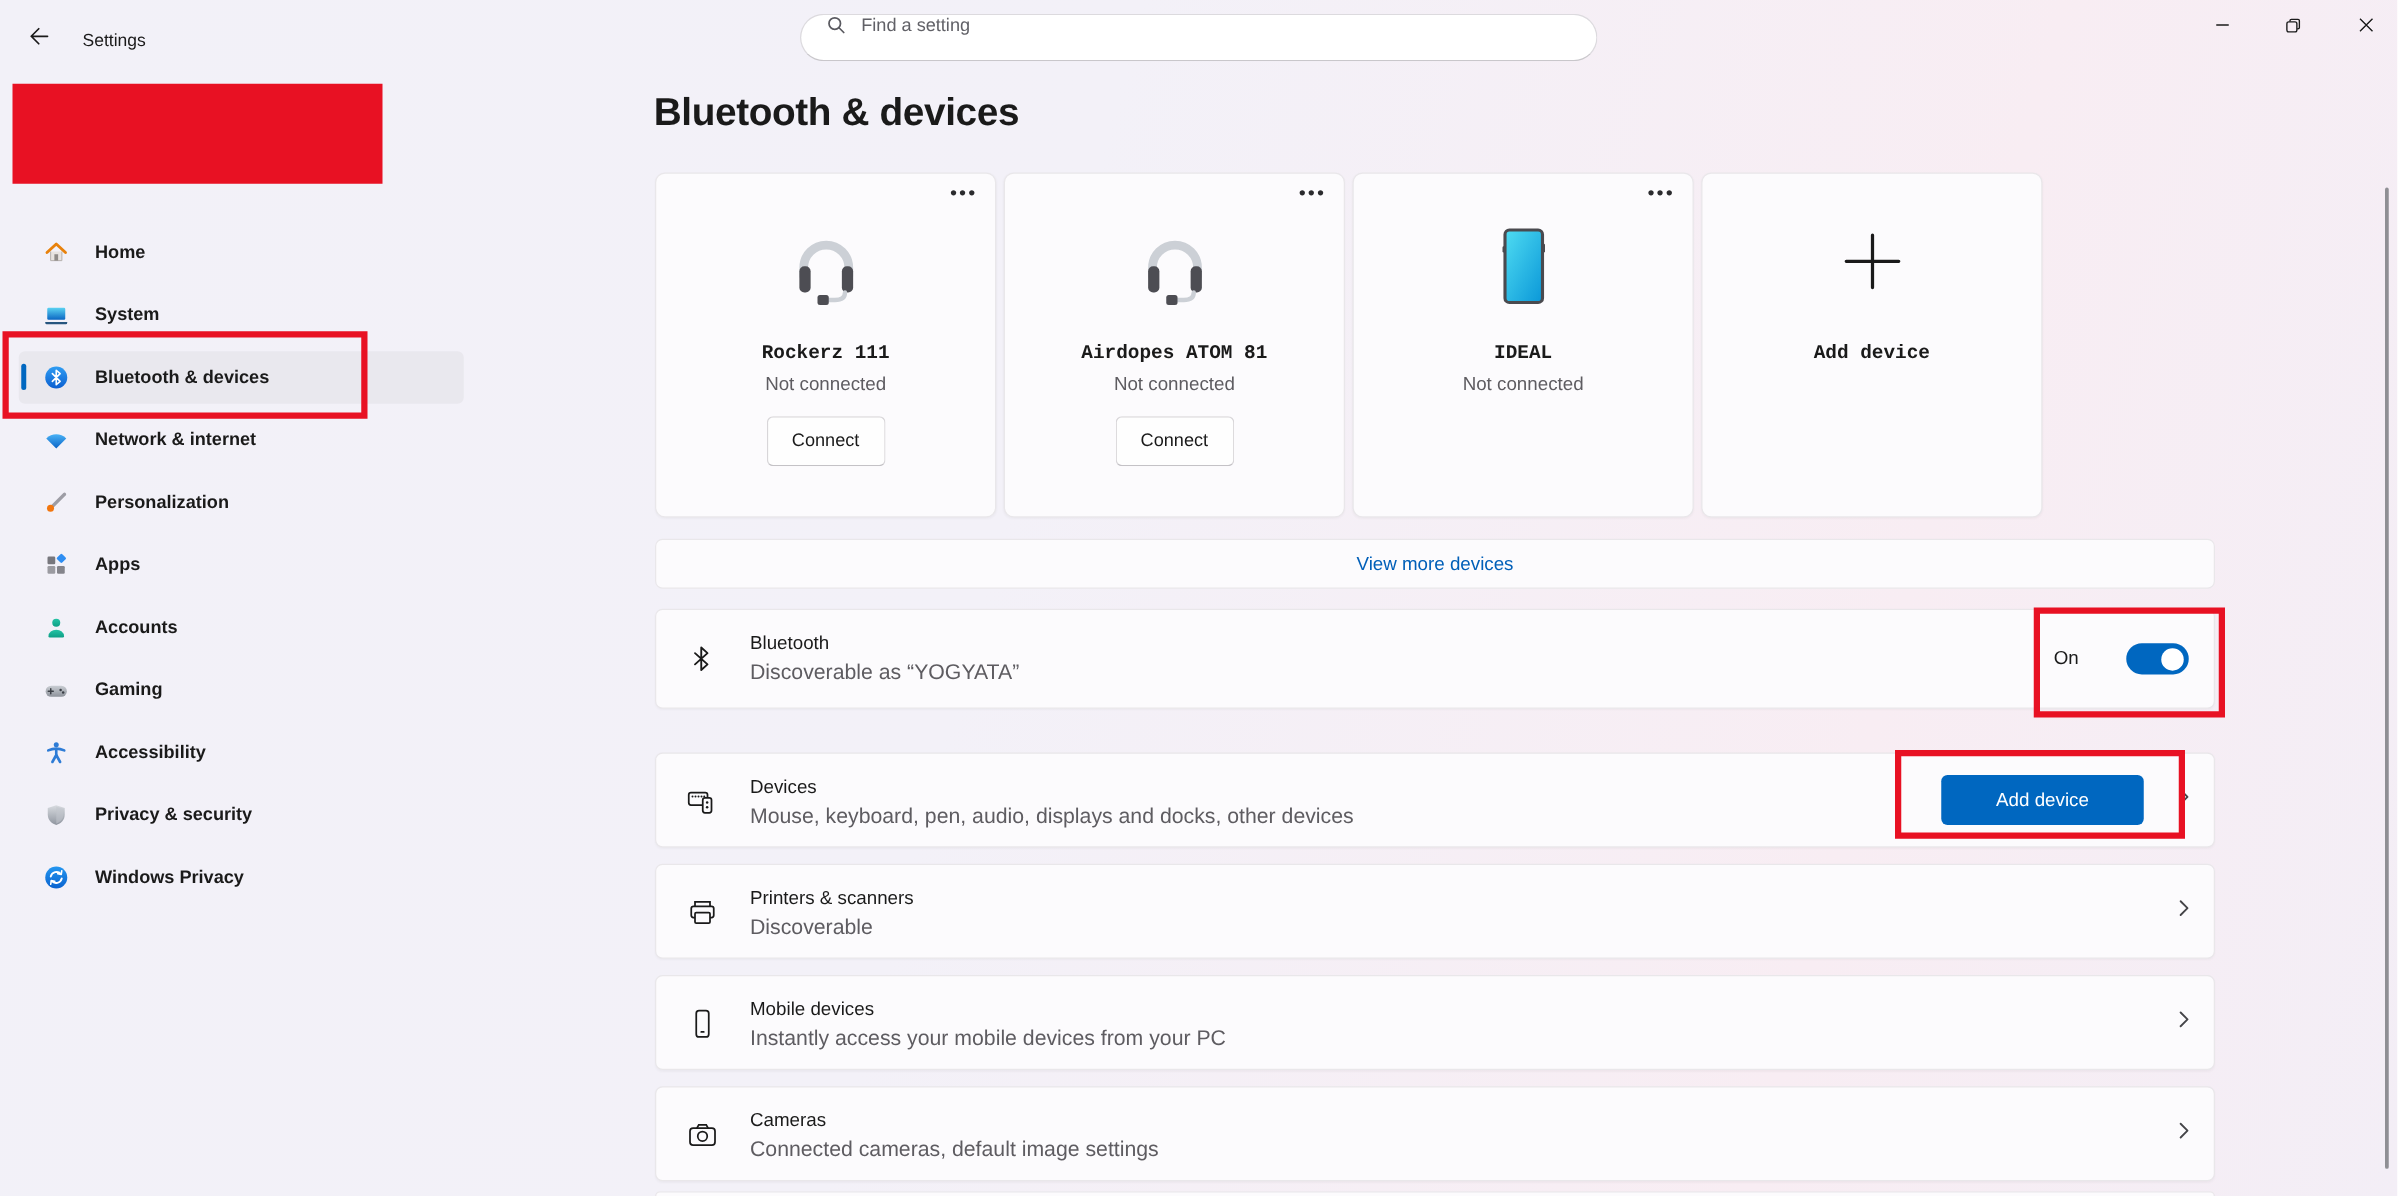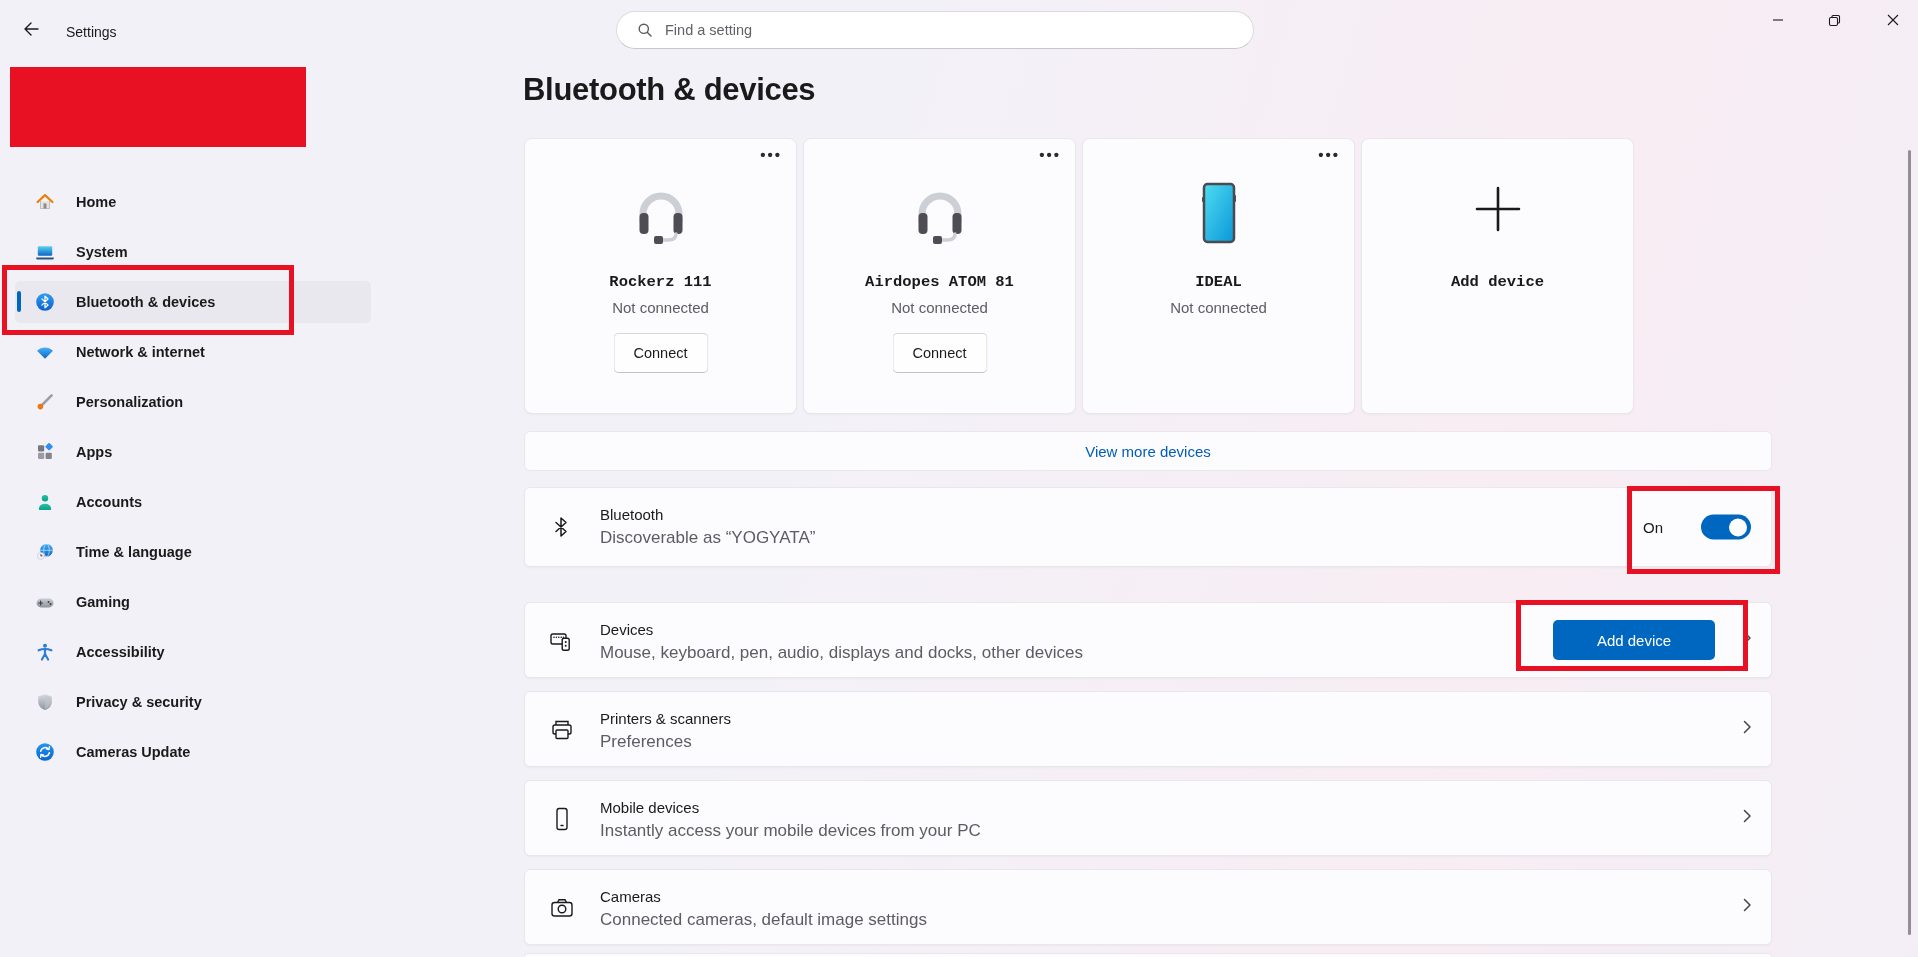--- a/index.html
+++ b/index.html
@@ -5,23 +5,23 @@
   html,body{margin:0;padding:0;}
   #app{
     position:relative;width:1918px;height:957px;overflow:hidden;
     font-family:"Liberation Sans",sans-serif;color:#1a1a1a;
     background:linear-gradient(105deg,#f2f1f8 0%,#f3f1f8 42%,#f8edf3 76%,#f3eef6 100%);
   }
   
   .back-btn{position:absolute;left:14px;top:14px;width:34px;height:34px;border-radius:5px;
     display:flex;align-items:center;justify-content:center;cursor:pointer;}
   .app-title{position:absolute;left:66px;top:24px;font-size:14px;}
-  .search-pill{position:absolute;left:616px;top:11px;width:638px;height:38px;background:#ffffff;
+  .search-pill{position:absolute;left:640px;top:11px;width:638px;height:38px;background:#ffffff;
     border:1px solid #dcdade;border-bottom-color:#c9c7cb;border-radius:19px;
-    display:flex;align-items:center;padding:14px 14px;box-sizing:border-box;}
+    display:flex;align-items:flex-start;padding:0 14px;box-sizing:border-box;}
   .search-pill svg{flex:0 0 auto;margin:0 10px 0 6px;}
   .search-pill input{border:none;outline:none;background:transparent;font-family:"Liberation Sans",sans-serif;
     font-size:14.5px;color:#424247;width:100%;}
   .search-pill input::placeholder{color:#616167;opacity:1;}
   .win-btn{position:absolute;top:0;height:40px;width:46px;display:flex;align-items:center;justify-content:center;cursor:pointer;}
   
   .sidebar{position:absolute;left:15px;top:181px;width:356px;}
   .side-item{position:relative;height:42px;margin-bottom:8px;border-radius:5px;display:flex;align-items:center;
     padding-left:20px;cursor:pointer;font-weight:bold;}
   .side-item .ic{width:20px;height:20px;margin-right:21px;flex:0 0 auto;}
@@ -215,32 +215,20 @@
     <div class="side-item">
       <span class="ic">
         <svg width="20" height="20" viewBox="0 0 20 20">
             <circle cx="10" cy="6.2" r="3.2" fill="url(#gacc)"></circle>
             <path d="M3.8 16.9 A6.2 5.1 0 0 1 16.2 16.9 Q16.2 17.9 15.2 17.9 H4.8 Q3.8 17.9 3.8 16.9 Z" fill="url(#gacc)"></path>
           </svg>
       </span>
       <span class="lbl">Accounts</span>
     </div>
 
-    <div class="side-item">
-      <span class="ic">
-        <svg width="20" height="20" viewBox="0 0 20 20">
-            <circle cx="11.5" cy="8.3" r="6.3" fill="url(#gtime)"></circle>
-            <ellipse cx="11.5" cy="8.3" rx="2.8" ry="6.3" fill="none" stroke="#cfe9ff" stroke-width=".7"></ellipse>
-            <line x1="5.2" y1="8.3" x2="17.8" y2="8.3" stroke="#cfe9ff" stroke-width=".7"></line>
-            <circle cx="5.9" cy="13.9" r="3.5" fill="#eef0f4" stroke="#c3c6cc" stroke-width=".6"></circle>
-            <path d="M5.9 12.2 V13.9 H7.4" fill="none" stroke="#30343c" stroke-width=".9"></path>
-          </svg>
-      </span>
-      <span class="lbl">Time &amp; language</span>
-    </div>
 
     <div class="side-item">
       <span class="ic">
         <svg width="20" height="20" viewBox="0 0 20 20">
             <rect x="1.5" y="6.6" width="17" height="8.8" rx="4.4" fill="url(#ggame)"></rect>
             <path d="M5.6 9 V13 M3.6 11 H7.6" stroke="#3c4047" stroke-width="1.2" stroke-linecap="round"></path>
             <circle cx="13.5" cy="10" r="1" fill="#3c4047"></circle>
             <circle cx="15.5" cy="12" r="1" fill="#3c4047"></circle>
           </svg>
       </span>
@@ -272,21 +260,21 @@
     <div class="side-item">
       <span class="ic">
         <svg width="20" height="20" viewBox="0 0 20 20">
             <circle cx="10" cy="10" r="8.8" fill="url(#gupd)"></circle>
             <path d="M5.6 9.2 A4.7 4.7 0 0 1 13.7 7.2" fill="none" stroke="#fff" stroke-width="1.5" stroke-linecap="round"></path>
             <path d="M14.4 4.6 L14 7.5 L11.2 6.9" fill="none" stroke="#fff" stroke-width="1.3" stroke-linecap="round" stroke-linejoin="round"></path>
             <path d="M14.4 10.8 A4.7 4.7 0 0 1 6.3 12.8" fill="none" stroke="#fff" stroke-width="1.5" stroke-linecap="round"></path>
             <path d="M5.6 15.4 L6 12.5 L8.8 13.1" fill="none" stroke="#fff" stroke-width="1.3" stroke-linecap="round" stroke-linejoin="round"></path>
           </svg>
       </span>
-      <span class="lbl">Cameras Update</span>
+      <span class="lbl">Windows Privacy</span>
     </div>
   </div>
 
   <div class="page-title">Bluetooth &amp; devices</div>
 
   <div class="card" style="left:524px;">
     <div class="card-menu">•••</div>
     <div class="card-icon">
       <svg width="64" height="64" viewBox="0 0 64 64">
           <path d="M14 40 V33 A18 18 0 0 1 50 33 V40" fill="none" stroke="#ccd0d6" stroke-width="7" stroke-linecap="round"></path>
@@ -381,21 +369,21 @@
 
   <div class="row" style="top:691px;height:76px;">
     <span class="r-ic">
       <svg width="26" height="26" viewBox="0 0 26 26" fill="none" stroke="#1a1a1a" stroke-width="1.4">
           <path d="M7 8 V4.5 H19 V8"></path>
           <rect x="4" y="8" width="18" height="9" rx="1.8"></rect>
           <rect x="7" y="13" width="12" height="8.5" rx="1" fill="#fcfbfd"></rect>
         </svg>
     </span>
     <div class="r-title">Printers &amp; scanners</div>
-    <div class="r-sub">Preferences</div>
+    <div class="r-sub">Discoverable</div>
     <span class="chev">
       <svg width="16" height="16" viewBox="0 0 16 16" fill="none" stroke="#454549" stroke-width="1.5" stroke-linecap="round" stroke-linejoin="round">
           <path d="M5.5 2.5 L11 8 L5.5 13.5"></path>
         </svg>
     </span>
   </div>
 
   <div class="row" style="top:780px;height:76px;">
     <span class="r-ic">
       <svg width="26" height="26" viewBox="0 0 26 26" fill="none" stroke="#1a1a1a" stroke-width="1.4">

